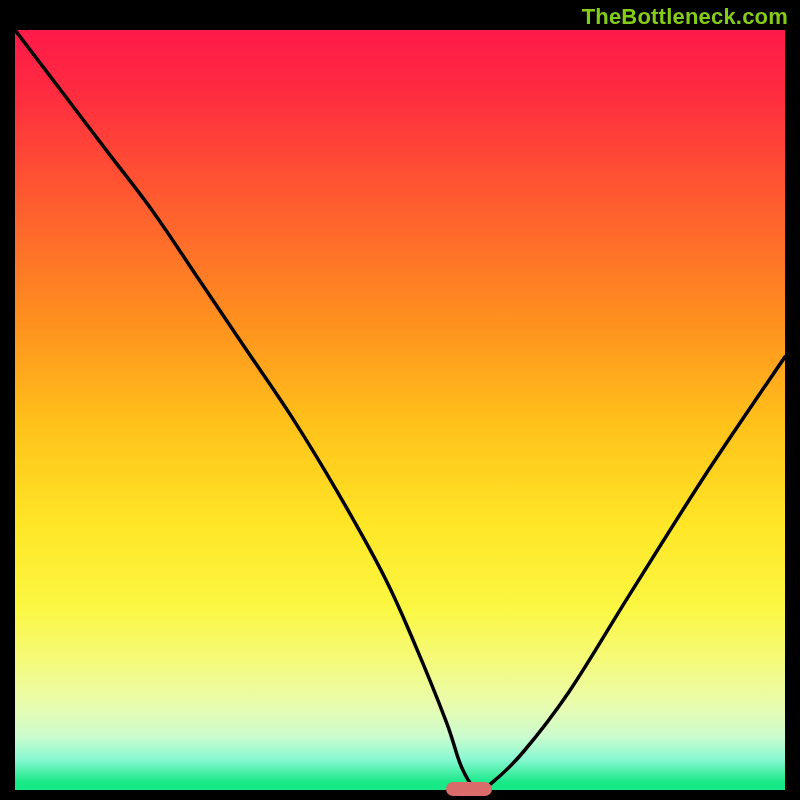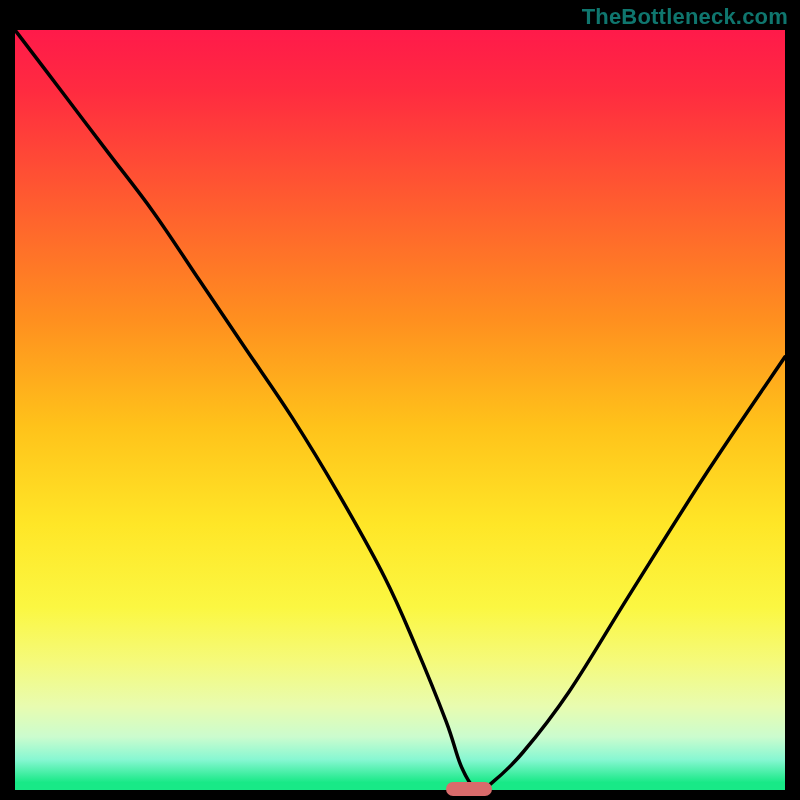--- a/index.html
+++ b/index.html
@@ -54,21 +54,21 @@
     position: absolute;
     width: 44px;
     height: 14px;
     background: #d96b6b;
     border-radius: 7px;
   }
   .watermark {
     position: absolute;
     top: 4px;
     right: 12px;
-    color: #0f766e;
+    color: #84cc16;
     font-size: 22px;
     font-weight: 600;
     letter-spacing: 0.2px;
   }
 </style>
 </head>
 <body>
 
 <div class="watermark">TheBottleneck.com</div>
 

